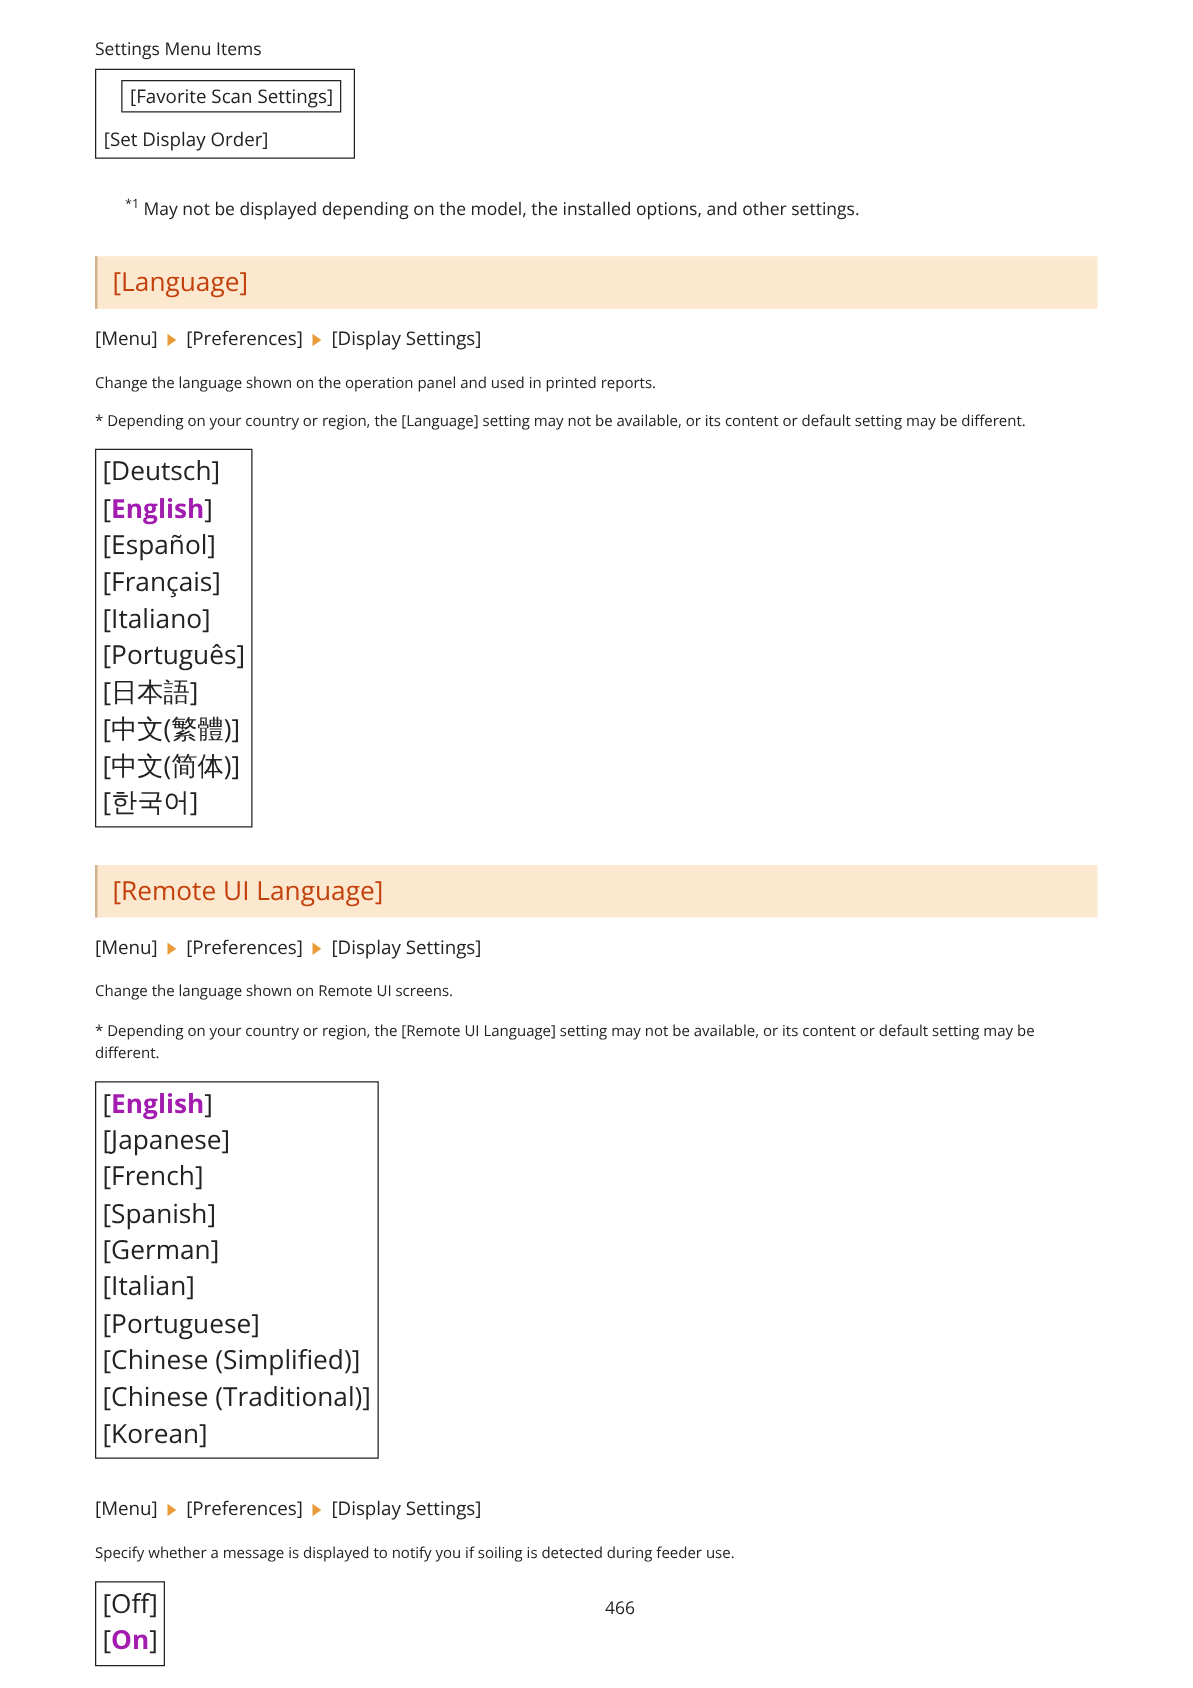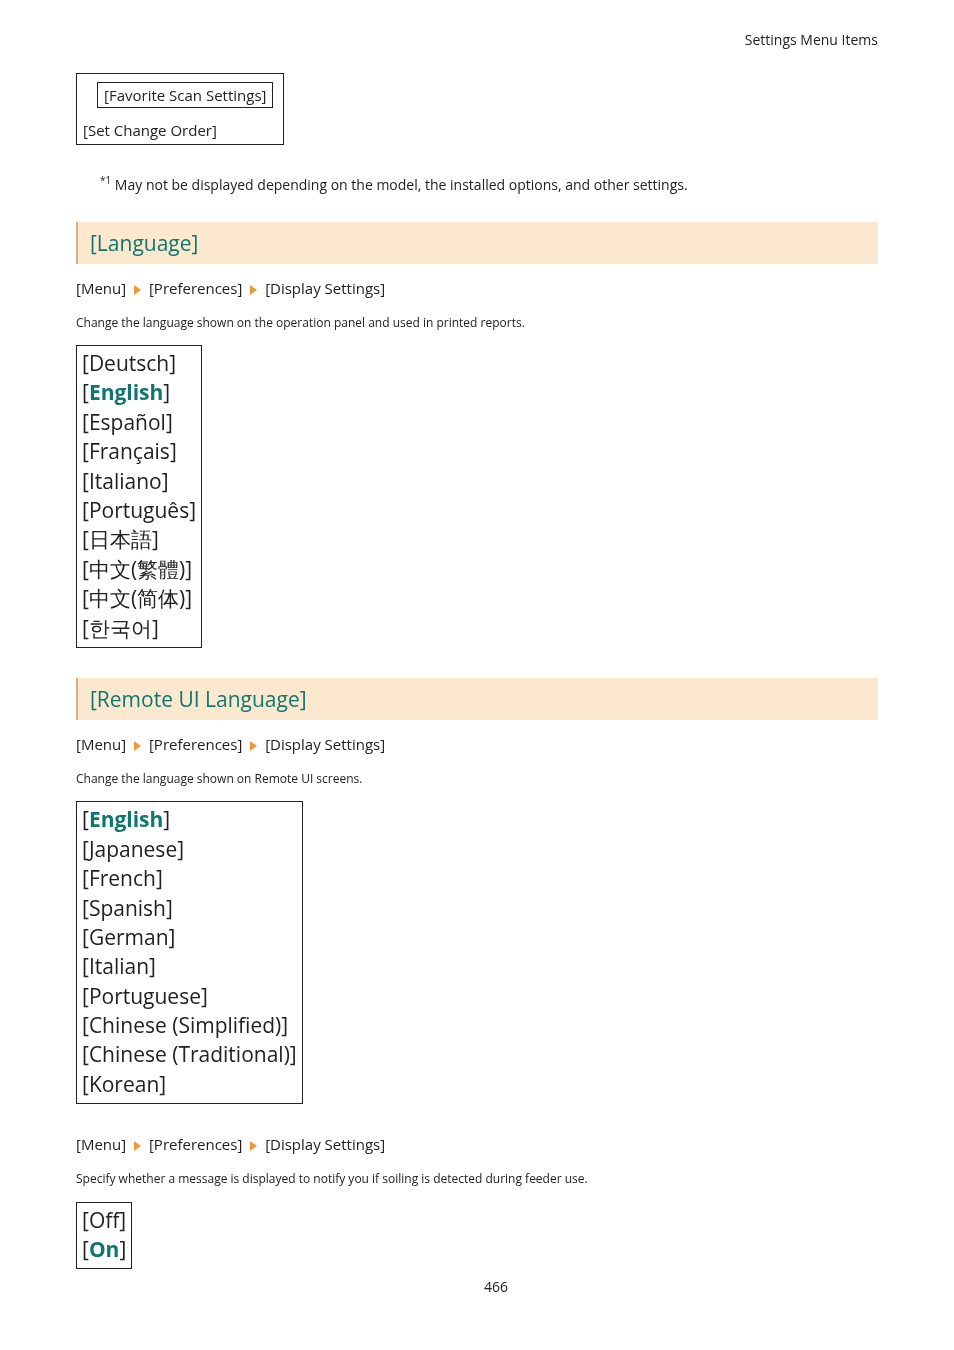--- a/index.html
+++ b/index.html
@@ -10,23 +10,23 @@
     font-family: "Segoe UI", "Open Sans", Arial, sans-serif;
     font-size: 15px;
     color: #222;
     background: #fff;
     position: relative;
   }
   .page {
     padding: 30px 76px 0 76px;
   }
   .page-header {
-    text-align: right;
+    text-align: left;
     font-size: 14px;
-    margin-bottom: 24px;
+    margin-bottom: 6px;
   }
 
   .top-box-outer {
     border: 1px solid #222;
     display: inline-block;
     padding: 8px 6px 4px 6px;
     margin-bottom: 28px;
   }
   .top-box-inner {
     border: 1px solid #222;
@@ -41,21 +41,21 @@
 
   .footnote {
     font-size: 14px;
     margin: 0 0 28px 24px;
   }
   .footnote sup { font-size: 10px; }
 
   .section-title {
     background: #fce8cf;
     border-left: 2px solid #d0b18c;
-    color: #0f766e;
+    color: #c2410c;
     font-size: 21px;
     padding: 7px 10px 7px 12px;
     margin: 0 0 14px 0;
   }
 
   .breadcrumb {
     font-size: 15px;
     margin-bottom: 16px;
   }
   .crumb-sep {
@@ -78,21 +78,21 @@
     border: 1px solid #222;
     display: inline-block;
     padding: 3px 5px 4px 5px;
     margin-bottom: 30px;
   }
   .option-box .opt {
     font-size: 21px;
     line-height: 1.4;
     white-space: nowrap;
   }
-  .hl { color: #0f766e; font-weight: 700; }
+  .hl { color: #a21caf; font-weight: 700; }
 
   .section-gap { margin-top: 6px; }
 
   .page-number {
     position: absolute;
     bottom: 54px;
     left: 5px; right: 0;
     text-align: center;
     font-size: 14px;
     padding-left: 33px;
@@ -103,55 +103,57 @@
 
 <div class="page">
 
   <div class="page-header">Settings Menu Items</div>
 
   <div class="top-box-outer">
     <div class="top-box-inner">
       <span>[Favorite Scan Settings]</span>
     </div>
     <div class="row2">
-      <span>[Set Change Order]</span>
+      <span>[Set Display Order]</span>
     </div>
   </div>
 
   <div class="footnote">
     <sup>*1</sup><span> May not be displayed depending on the model, the installed options, and other settings.</span>
   </div>
 
   
   <div class="section-title section-gap">[Language]</div>
 
   <div class="breadcrumb">
     <span>[Menu]</span>
     <span class="crumb-sep"></span>
     <span>[Preferences]</span>
     <span class="crumb-sep"></span>
     <span>[Display Settings]</span>
   </div>
 
   <div class="para">Change the language shown on the operation panel and used in printed reports.</div>
+  <div class="para">* Depending on your country or region, the [Language] setting may not be available, or its content or default setting may be different.</div>
 
   <div class="option-box" id="lang-opts"><div class="opt"><span>[</span><span>Deutsch</span><span>]</span></div><div class="opt"><span>[</span><span class="hl">English</span><span>]</span></div><div class="opt"><span>[</span><span>Español</span><span>]</span></div><div class="opt"><span>[</span><span>Français</span><span>]</span></div><div class="opt"><span>[</span><span>Italiano</span><span>]</span></div><div class="opt"><span>[</span><span>Português</span><span>]</span></div><div class="opt"><span>[</span><span>日本語</span><span>]</span></div><div class="opt"><span>[</span><span>中文(繁體)</span><span>]</span></div><div class="opt"><span>[</span><span>中文(简体)</span><span>]</span></div><div class="opt"><span>[</span><span>한국어</span><span>]</span></div></div>
 
   
   <div class="section-title">[Remote UI Language]</div>
 
   <div class="breadcrumb">
     <span>[Menu]</span>
     <span class="crumb-sep"></span>
     <span>[Preferences]</span>
     <span class="crumb-sep"></span>
     <span>[Display Settings]</span>
   </div>
 
   <div class="para">Change the language shown on Remote UI screens.</div>
+  <div class="para">* Depending on your country or region, the [Remote UI Language] setting may not be available, or its content or default setting may be different.</div>
 
   <div class="option-box" id="remote-opts"><div class="opt"><span>[</span><span class="hl">English</span><span>]</span></div><div class="opt"><span>[</span><span>Japanese</span><span>]</span></div><div class="opt"><span>[</span><span>French</span><span>]</span></div><div class="opt"><span>[</span><span>Spanish</span><span>]</span></div><div class="opt"><span>[</span><span>German</span><span>]</span></div><div class="opt"><span>[</span><span>Italian</span><span>]</span></div><div class="opt"><span>[</span><span>Portuguese</span><span>]</span></div><div class="opt"><span>[</span><span>Chinese (Simplified)</span><span>]</span></div><div class="opt"><span>[</span><span>Chinese (Traditional)</span><span>]</span></div><div class="opt"><span>[</span><span>Korean</span><span>]</span></div></div>
 
   
 
   <div class="breadcrumb">
     <span>[Menu]</span>
     <span class="crumb-sep"></span>
     <span>[Preferences]</span>
     <span class="crumb-sep"></span>

